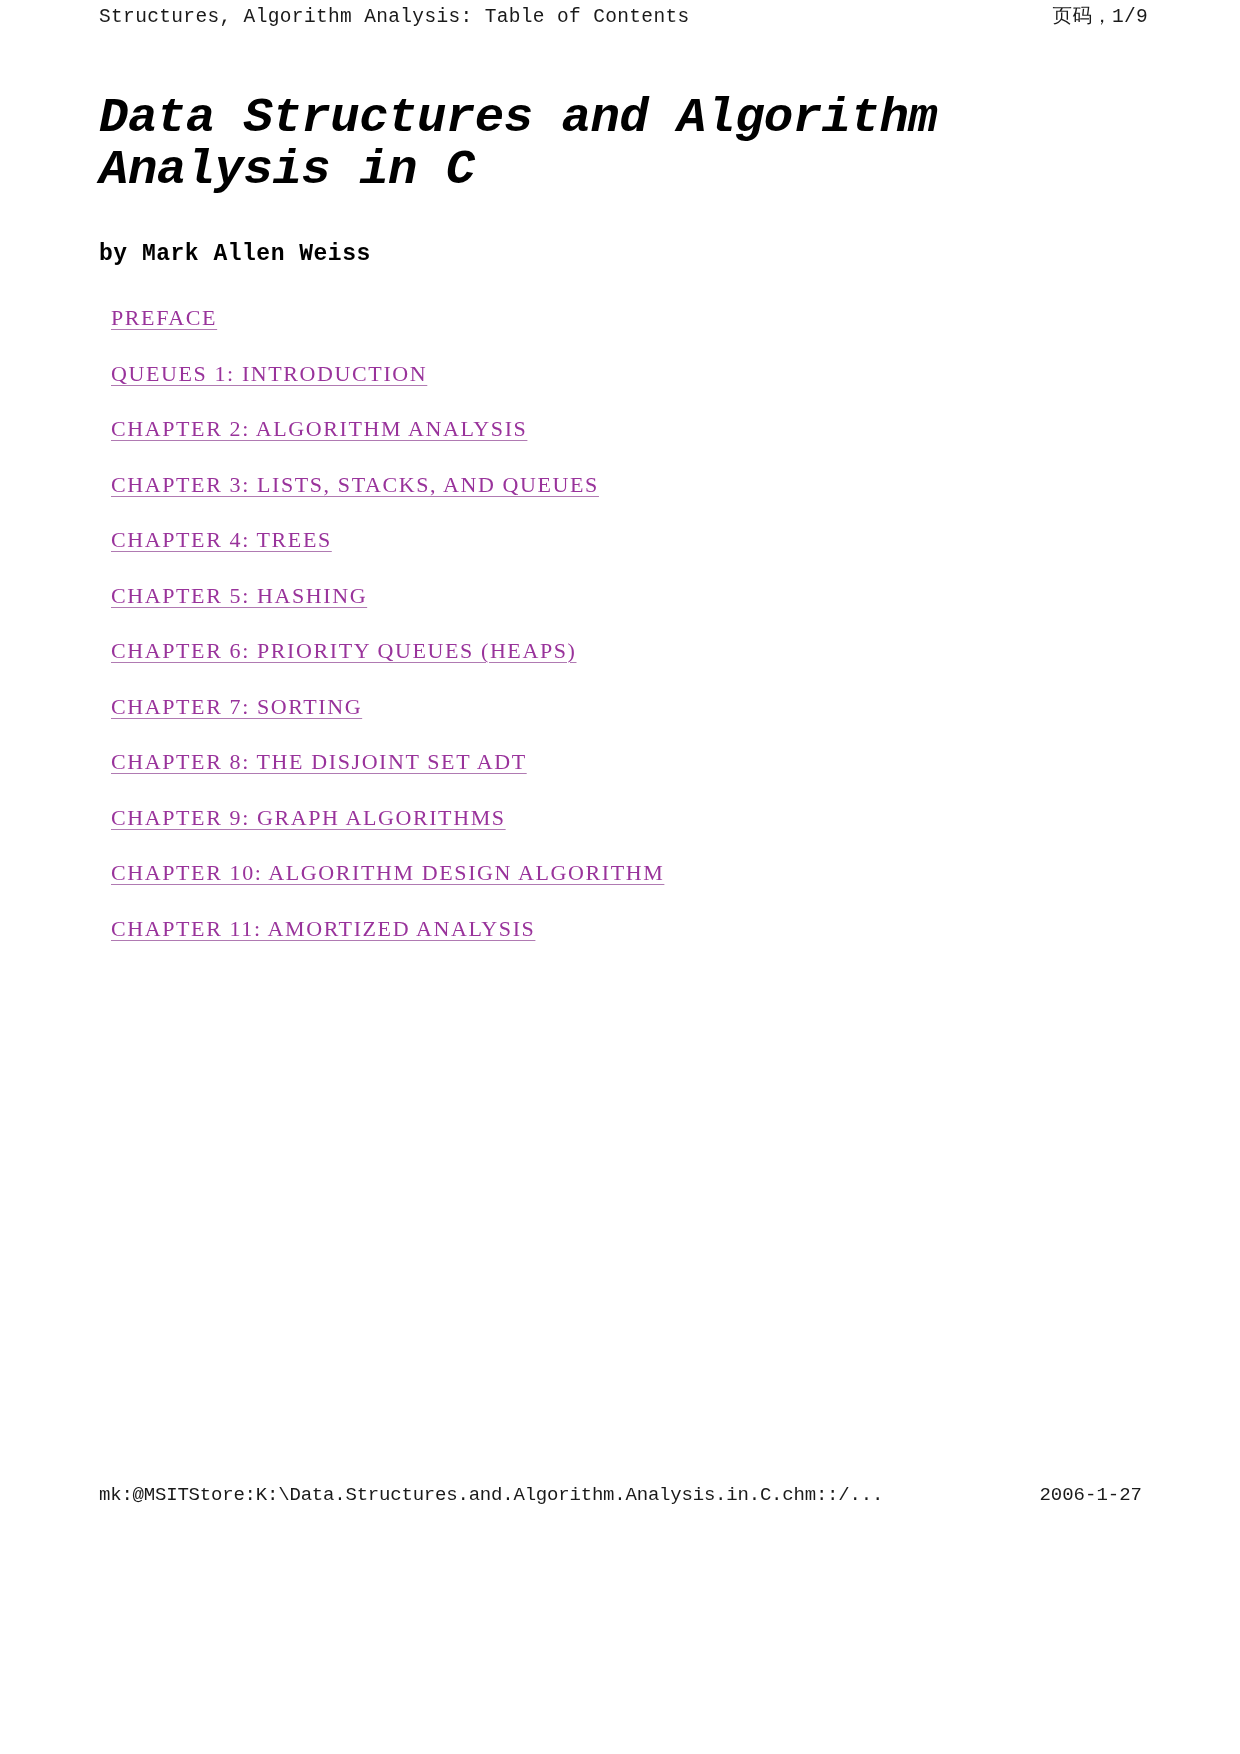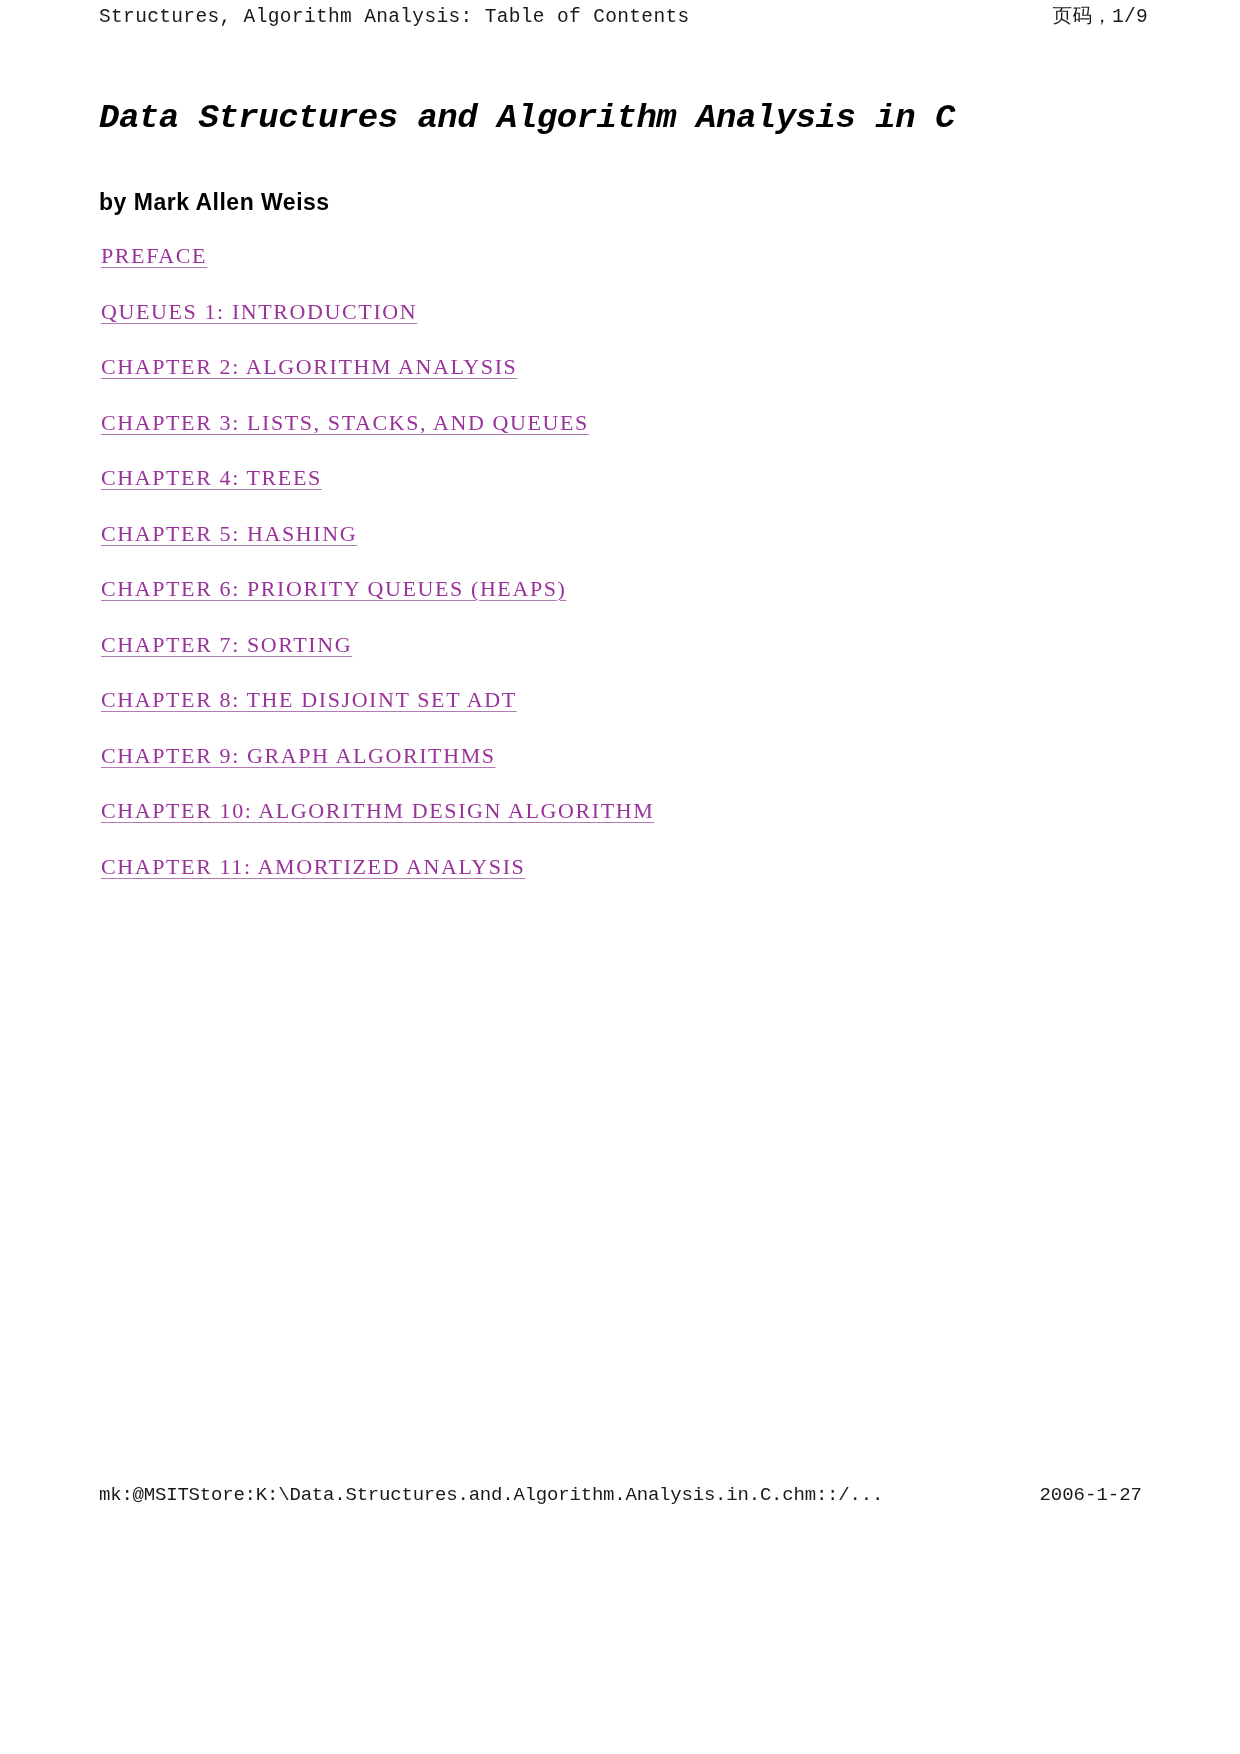--- a/index.html
+++ b/index.html
@@ -59,42 +59,42 @@
     position: absolute;
     top: 92px;
     left: 99px;
     width: 1000px;
   }
 
   .doc-title {
     font-family: "Liberation Mono", "DejaVu Sans Mono", monospace;
     font-style: italic;
     font-weight: bold;
-    font-size: 34px;
+    font-size: 49px;
     line-height: 52px;
     letter-spacing: -0.5px;
     color: #000000;
     margin: 0;
     max-width: 880px;
   }
 
   .doc-author {
-    font-family: Liberation Sans, sans-serif;
+    font-family: Liberation Mono, monospace;
     font-weight: bold;
     font-size: 23px;
     line-height: 28px;
     letter-spacing: 0.5px;
     color: #000000;
     margin: 0;
     padding-top: 44px;
   }
 
   .toc {
     list-style: none;
-    margin: 2px;
+    margin: 12px;
     padding: 0;
     padding-top: 26px;
   }
 
   .toc-item {
     margin: 0;
     padding: 0 0 28.5px 0;
     line-height: 24px;
   }
 

